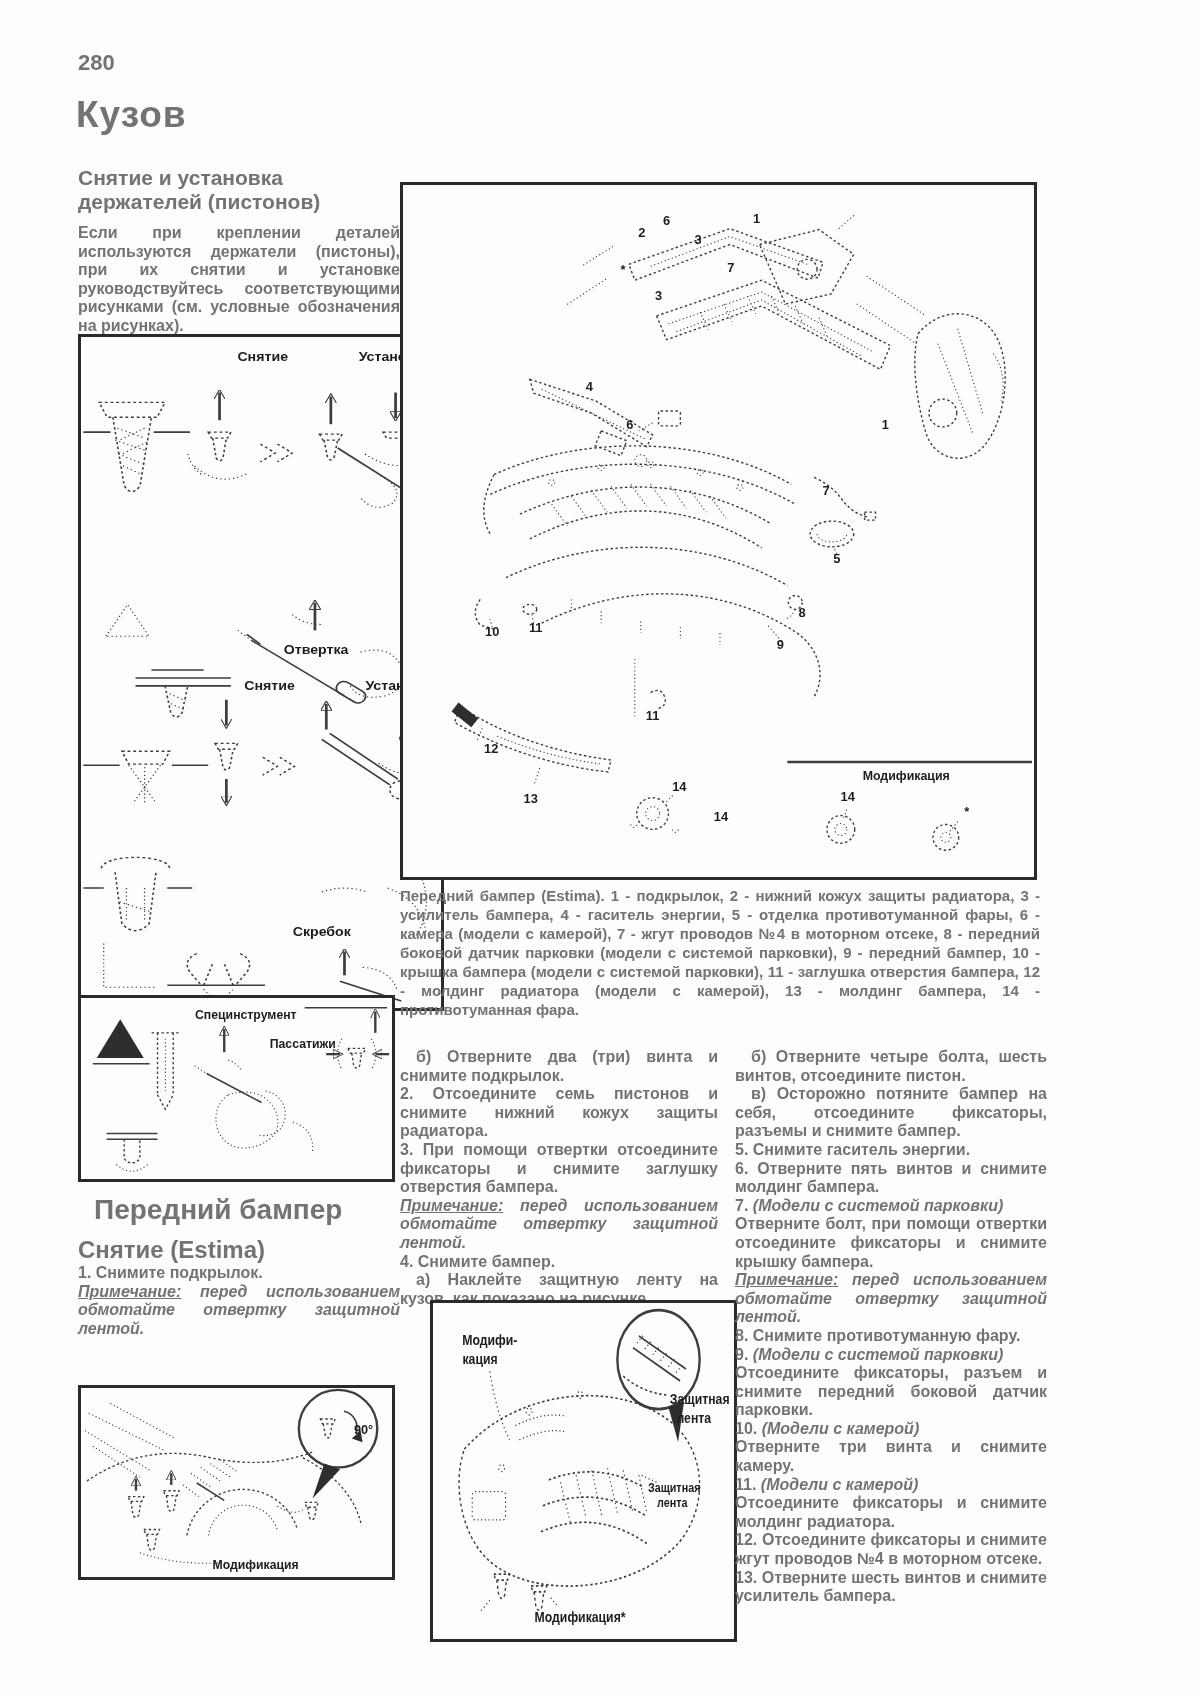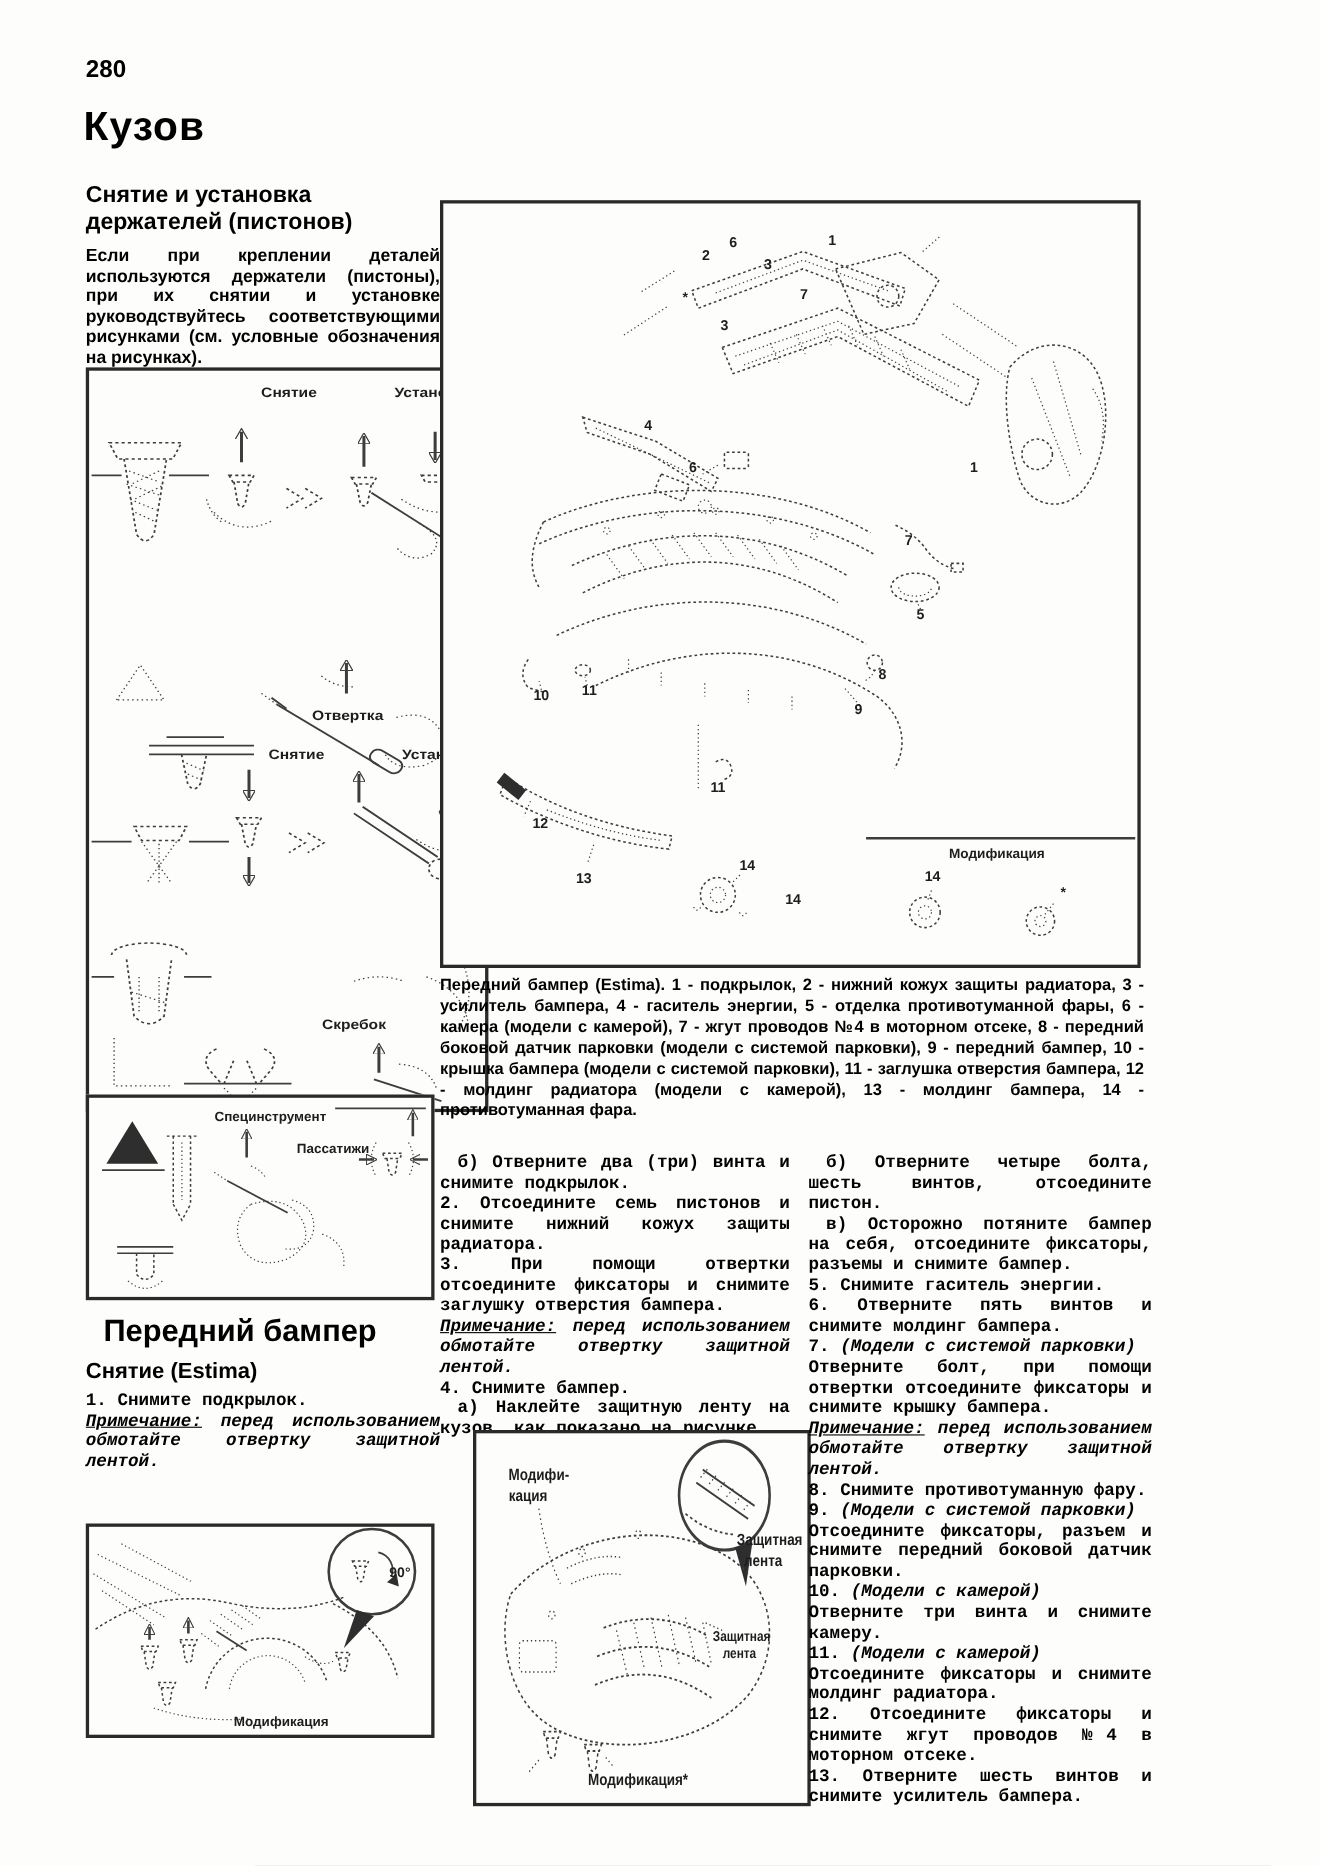--- a/index.html
+++ b/index.html
@@ -1,26 +1,26 @@
 <!DOCTYPE html>
 <html><head>
 <meta charset="utf-8">
 <style>
   html,body{margin:0;padding:0;background:#e8e8e8;}
   .page{position:relative;width:1200px;height:1696px;background:#fdfdfc;
-        font-family:"Liberation Sans",sans-serif;color:#000000;overflow:hidden;}
+        font-family:"Liberation Sans",sans-serif;color:#737373;overflow:hidden;}
   .abs{position:absolute;}
   .pagenum{font-size:22px;font-weight:bold;}
   .doctitle{font-size:37px;font-weight:bold;letter-spacing:1px;}
   .h2{font-size:21px;font-weight:bold;line-height:1.12;}
   .h1b{font-size:28px;font-weight:bold;margin-left:16px;}
-  .h3{font-size:20px;font-weight:bold;}
+  .h3{font-size:24px;font-weight:bold;}
   .body-txt{font-size:16px;line-height:18.6px;font-weight:bold;text-align:justify;}
   .cap-txt{font-size:15px;line-height:19px;font-weight:bold;text-align:justify;}
-  .para{margin:0;font-family:Liberation Mono, monospace;}
+  .para{margin:0;}
   .sub{text-indent:16px;}
   .note{font-style:italic;}
   .note .nlab{text-decoration:underline;}
   .ital{font-style:italic;}
   .dbox{border:3px solid #2a2a2a;background:#fdfdfc;box-sizing:border-box;}
   svg{display:block;width:100%;height:100%;}
   .sk path,.sk circle,.sk ellipse,.sk rect,.sk polyline{fill:none;stroke:#3d3d3d;}
   .sk .d1{stroke-width:1.4;stroke-dasharray:2.5 2.5;}
   .sk .d2{stroke-width:1.1;stroke-dasharray:1.2 2.6;}
   .sk .s{stroke-width:1.6;stroke-dasharray:none;}

